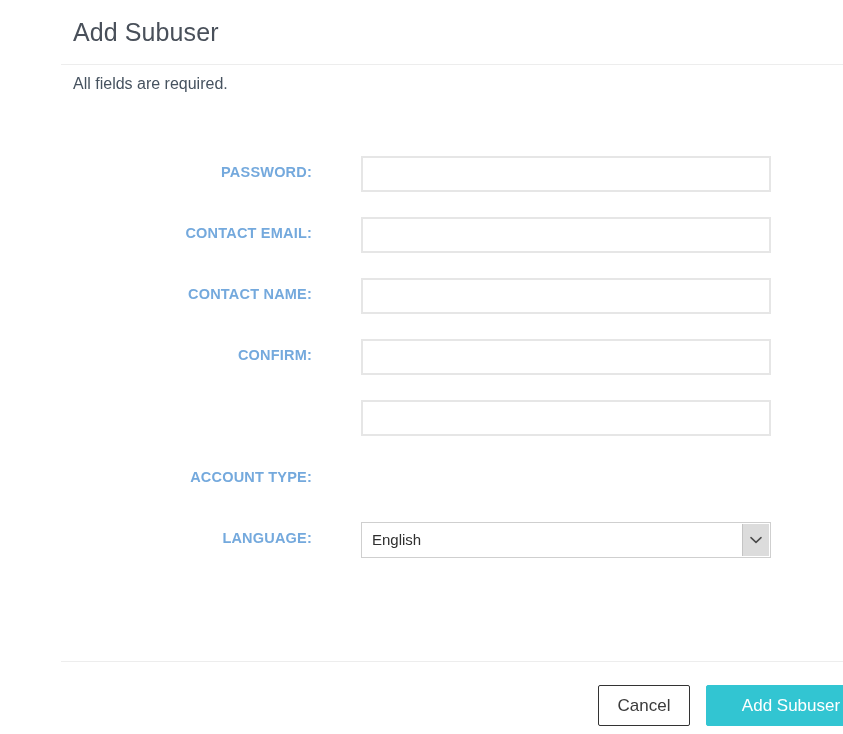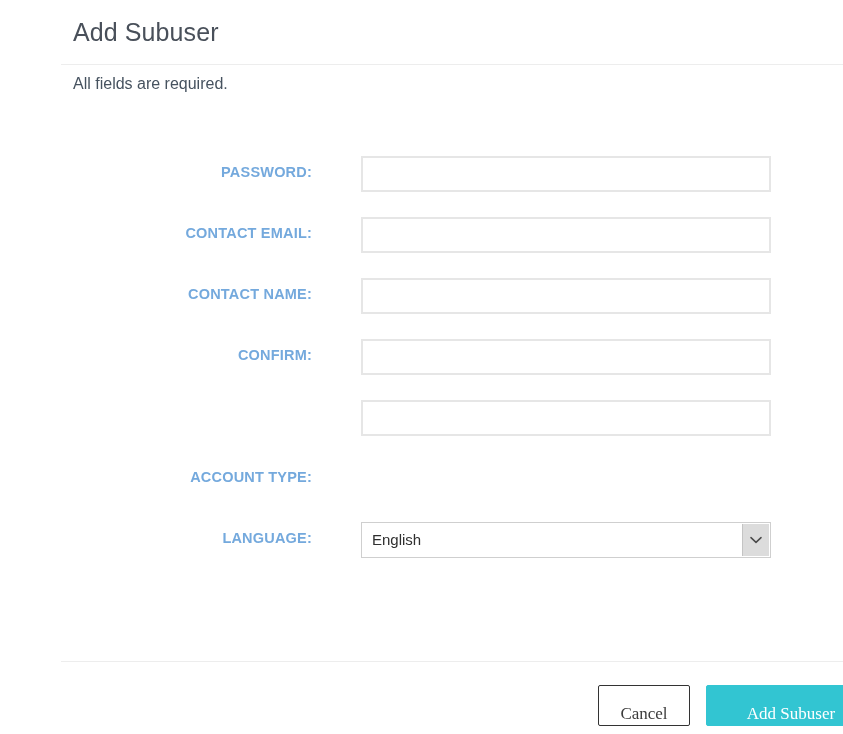--- a/index.html
+++ b/index.html
@@ -167,25 +167,25 @@
   
   .modal-footer {
     position: absolute;
     left: 0;
     top: 661px;
     width: 843px;
     height: 73px;
   }
   .btn {
     position: absolute;
-    font-family: Liberation Serif, serif;
+    font-family: Liberation Sans, sans-serif;
     font-size: 17px;
     cursor: pointer;
     box-sizing: border-box;
-    padding: 8px;
+    padding: 0;
     border-radius: 2px;
   }
   .btn-cancel {
     left: 551px;
     top: 24px;
     width: 92px;
     height: 41px;
     background: #ffffff;
     border: 1px solid #333333;
     color: #3b3b3b;

